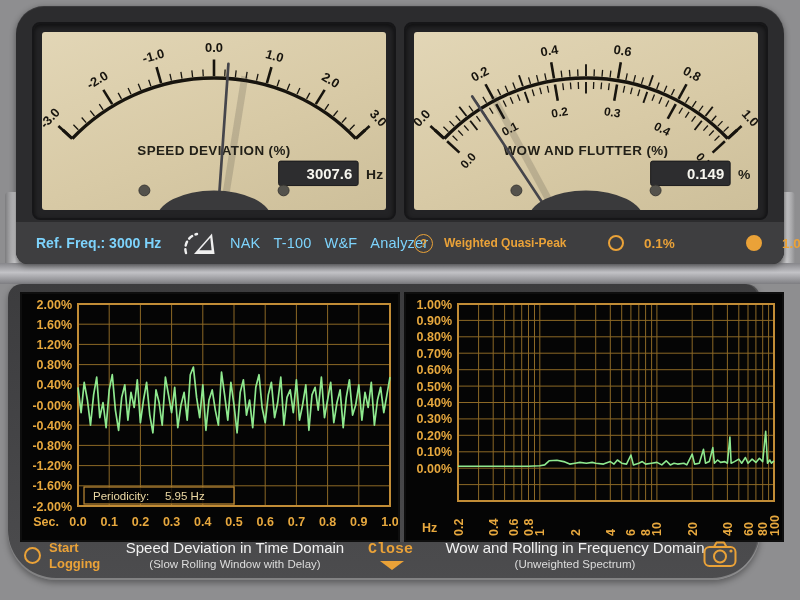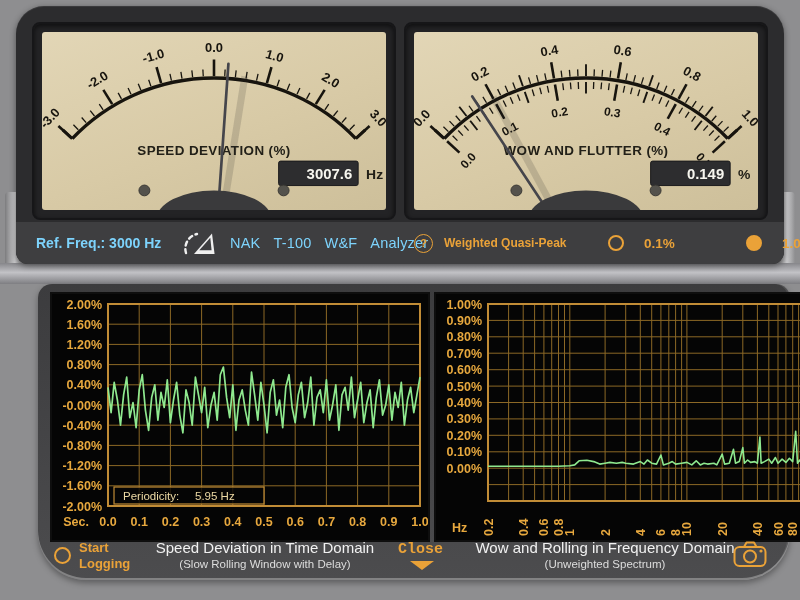--- a/index.html
+++ b/index.html
@@ -40,21 +40,21 @@
   .mode{left:428px;color:#eaa238;font-size:12px;font-weight:bold;}
   .radio-item{display:flex;align-items:center;cursor:default;}
   .radio-item .dot{width:12px;height:12px;border:2px solid #eaa238;border-radius:50%;}
   .radio-item.selected .dot{background:#eaa238;}
   .radio-item .rlabel{color:#eaa238;font-size:13.5px;font-weight:bold;margin-left:20px;}
   #radio-01{left:592px}#radio-05{left:664px}#radio-10{left:730px}
   
   .bottom-panel{position:absolute;left:8px;top:284px;width:752px;height:296px;
     background:linear-gradient(180deg,#3c3c3e 0%,#4c4c4e 100%);
     border-radius:14px 14px 48px 48px;
-    box-shadow:inset 0 -2px 0 rgba(255,255,255,.30), inset -2px 0 0 rgba(255,255,255,.10), 0 3px 6px rgba(0,0,0,.35);margin-left:30px;}
+    box-shadow:inset 0 -2px 0 rgba(255,255,255,.30), inset -2px 0 0 rgba(255,255,255,.10), 0 3px 6px rgba(0,0,0,.35);}
   .chart-box{position:absolute;top:8px;width:376px;height:246px;background:#050505;
     border:2px solid #0e0e0e;box-sizing:content-box;}
   .chart-box.left{left:12px}.chart-box.right{left:396px}
   .chart-box svg{display:block;width:376px;height:246px;font-family:"Liberation Sans",sans-serif;}
   .panel-footer{position:absolute;left:0;right:0;bottom:0;height:44px;}
   .pf-item{position:absolute;}
   .start-logging{left:16px;top:4px;display:flex;align-items:center;}
   .start-circle{width:13px;height:13px;border:2px solid #eaa238;border-radius:50%;margin-right:8px;}
   .start-text{color:#eaa238;font-size:13px;font-weight:bold;line-height:1.2;}
   .caption{text-align:center;}

